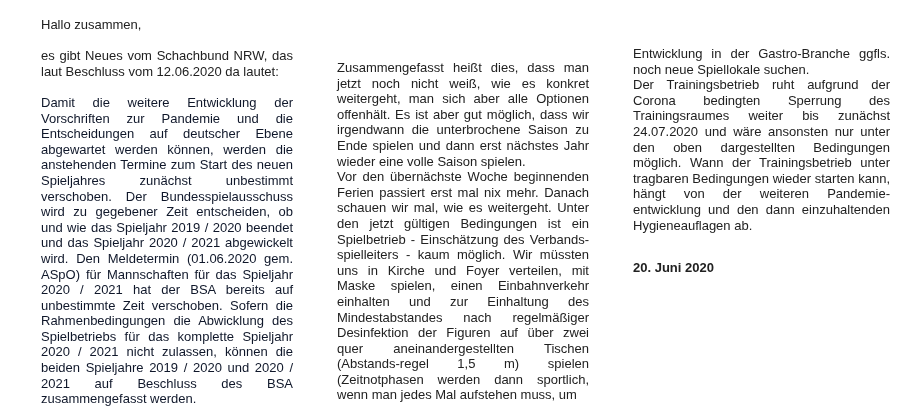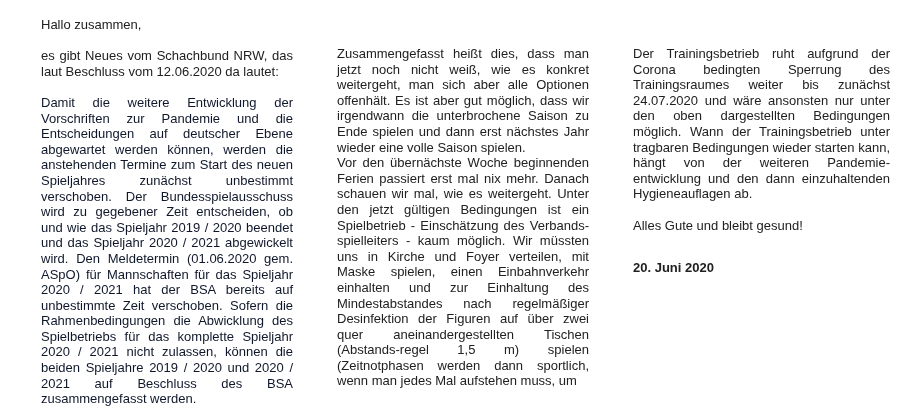--- a/index.html
+++ b/index.html
@@ -19,21 +19,21 @@
     color: #212121;
   }
   .col {
     position: absolute;
     text-align: justify;
     hyphens: none;
     -webkit-hyphens: none;
   }
   .col p { margin: 0; }
   .col-left   { left: 41px;  top: 17px; width: 252px; }
-  .col-middle { left: 337px; top: 46px; width: 252px; }
+  .col-middle { left: 337px; top: 60px; width: 252px; }
   .col-right  { left: 633px; top: 46px; width: 257px; }
   .gap-above { margin-top: 15.6px !important; }
   .quote { color: #0f172a; }
   .signature { font-weight: bold; }
   .date-line { margin-top: 27px !important; font-weight: bold; }
 </style>
 </head>
 <body>
 
 <div class="page">
@@ -43,18 +43,18 @@
     <p class="gap-above">es gibt Neues vom Schachbund NRW, das laut Beschluss vom 12.06.2020 da lautet:</p>
     <p class="gap-above quote">Damit die weitere Entwicklung der Vorschriften zur Pandemie und die Entscheidungen auf deutscher Ebene abgewartet werden können, werden die anstehenden Termine zum Start des neuen Spieljahres zunächst unbestimmt verschoben. Der Bundesspielausschuss wird zu gegebener Zeit entscheiden, ob und wie das Spieljahr 2019 / 2020 beendet und das Spieljahr 2020 / 2021 abgewickelt wird. Den Meldetermin (01.06.2020 gem. ASpO) für Mannschaften für das Spieljahr 2020 / 2021 hat der BSA bereits auf unbestimmte Zeit verschoben. Sofern die Rahmenbedingungen die Abwicklung des Spielbetriebs für das komplette Spieljahr 2020 / 2021 nicht zulassen, können die beiden Spieljahre 2019 / 2020 und 2020 / 2021 auf Beschluss des BSA zusammengefasst werden.</p>
   </section>
 
   <section class="col col-middle">
     <p>Zusammengefasst heißt dies, dass man jetzt noch nicht weiß, wie es konkret weitergeht, man sich aber alle Optionen offenhält. Es ist aber gut möglich, dass wir irgendwann die unterbrochene Saison zu Ende spielen und dann erst nächstes Jahr wieder eine volle Saison spielen.</p>
     <p>Vor den übernächste Woche beginnenden Ferien passiert erst mal nix mehr. Danach schauen wir mal, wie es weitergeht. Unter den jetzt gültigen Bedingungen ist ein Spielbetrieb - Einschätzung des Verbands-spielleiters - kaum möglich. Wir müssten uns in Kirche und Foyer verteilen, mit Maske spielen, einen Einbahnverkehr einhalten und zur Einhaltung des Mindestabstandes nach regelmäßiger Desinfektion der Figuren auf über zwei quer aneinandergestellten Tischen (Abstands-regel 1,5 m) spielen (Zeitnotphasen werden dann sportlich, wenn man jedes Mal aufstehen muss, um</p>
   </section>
 
   <section class="col col-right">
+    <p>Entwicklung in der Gastro-Branche ggfls. noch neue Spiellokale suchen.</p>
     <p>Der Trainingsbetrieb ruht aufgrund der Corona bedingten Sperrung des Trainingsraumes weiter bis zunächst 24.07.2020 und wäre ansonsten nur unter den oben dargestellten Bedingungen möglich. Wann der Trainingsbetrieb unter tragbaren Bedingungen wieder starten kann, hängt von der weiteren Pandemie-entwicklung und den dann einzuhaltenden Hygieneauflagen ab.</p>
-    <p class="gap-above">Alles Gute und bleibt gesund!</p>
     <p class="date-line">20. Juni 2020</p>
   </section>
 
 </div>
 
 </body></html>

